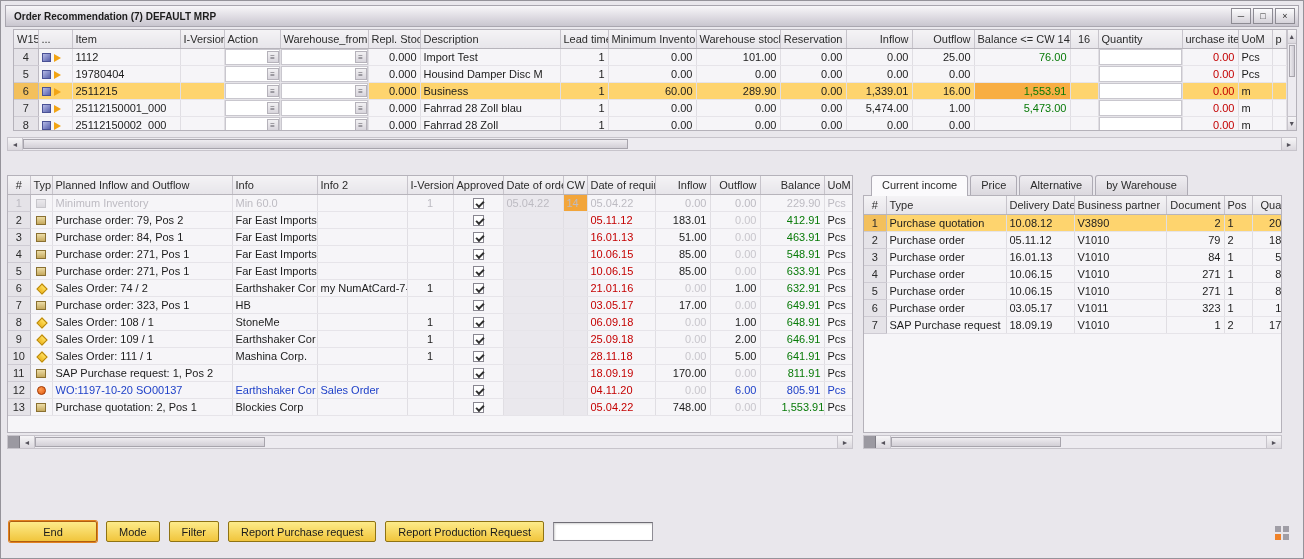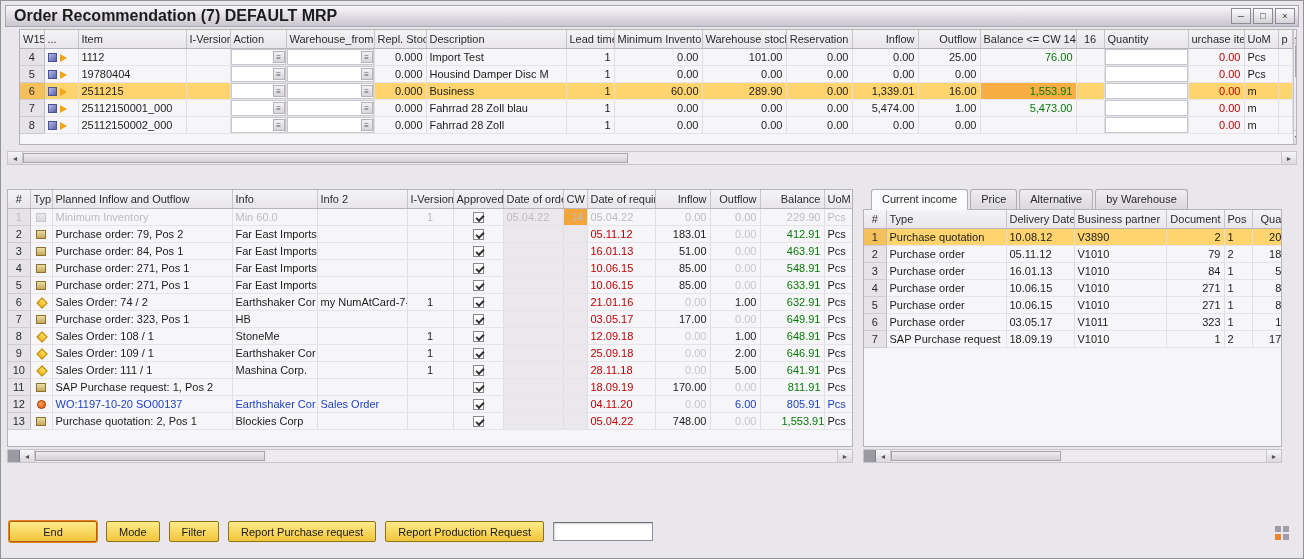--- a/index.html
+++ b/index.html
@@ -1,20 +1,20 @@
 <!DOCTYPE html>
 <html><head>
 <meta charset="utf-8">
 <style>
   *{box-sizing:border-box;}
   html,body{margin:0;padding:0;}
   body{font-family:"Liberation Sans",sans-serif;font-size:11px;color:#1c1c1c;background:#ffffff;width:1304px;height:559px;overflow:hidden;}
   .frame{width:1304px;height:559px;border:1px solid #95939a;background:#e9e7ec;padding:4px;position:relative;}
   .titlebar{height:22px;background:linear-gradient(#f8f7f9 0%,#dedbe2 55%,#c9c6cf 100%);border:1px solid #a9a6af;display:flex;align-items:center;padding:0 3px 0 8px;}
-  .titlebar .title{flex:1;font-weight:bold;font-size:16px;}
+  .titlebar .title{flex:1;font-weight:bold;font-size:10px;}
   .winbtn{width:20px;height:16px;margin-left:2px;border:1px solid #8d8b93;background:linear-gradient(#fcfcfd,#d5d2d9);display:flex;align-items:center;justify-content:center;font-size:9px;line-height:9px;color:#2f2f2f;}
   .sectionlabel{font-weight:bold;margin:8px 0 5px 4px;height:13px;}
 
   table{border-collapse:collapse;table-layout:fixed;background:#f6f5f8;}
   th,td{height:17px;padding:0 3px;overflow:hidden;white-space:nowrap;text-align:left;font-weight:normal;border-right:1px solid #e0dee3;border-bottom:1px solid #e6e4e9;}
   thead th{height:18px;background:linear-gradient(#f4f3f5,#e7e5ea);border-right:1px solid #c7c4cb;border-bottom:1px solid #b7b4bb;color:#2b2b2b;}
   .c{text-align:center;} .r{text-align:right;} .l{text-align:left;}
   td.rowhead{background:#e5e3e8;border-right:1px solid #bdbac2;border-bottom:1px solid #cecbd3;text-align:center;color:#2b2b2b;}
   tr.sel td{background:#fed46e;}
   tr.sel td.rowhead{background:#f3c05c;}
@@ -24,23 +24,23 @@
   .dd{position:absolute;right:1px;top:2px;width:12px;height:12px;font-size:8px;line-height:11px;text-align:center;color:#5a5860;background:linear-gradient(#f2f1f3,#d8d5dc);border:1px solid #b5b2ba;}
   td.balg{color:#077a07;}
   td.qred{color:#c40000;}
   td.colgray{background:#eae8ed;}
   td.dreq{color:#c40000;}
   td.balv{color:#077a07;padding-left:21px;}
   td.mutednum{color:#c8c6cc !important;}
   tr.tone-link td.doccell,tr.tone-link td.infcell,tr.tone-link td.numv,tr.tone-link td.balv,tr.tone-link td.uomv{color:#1f41c8;}
   tr.tone-disabled td{color:#bdbbc2 !important;}
   tr.tone-disabled .ticon{opacity:.45;}
-  td.cwhl{background:#f2a53a !important;color:#ffffff !important;text-align:right;}
-
-  .topgrid{position:relative;margin:2px 2px 0 14px;border:1px solid #b5b2ba;background:#f6f5f8;height:116px;display:flex;align-items:stretch;overflow:hidden;}
+  td.cwhl{background:#f2a53a !important;color:#ffffff !important;text-align:left;}
+
+  .topgrid{position:relative;margin:2px 2px 0 8px;border:1px solid #b5b2ba;background:#f6f5f8;height:102px;display:flex;align-items:stretch;overflow:hidden;}
   .topgrid table{flex:0 0 auto;align-self:flex-start;}
   .vscroll{margin-left:auto;width:15px;background:#edebf0;border-left:1px solid #c7c4cb;display:flex;flex-direction:column;}
   .vbtn{height:14px;display:flex;align-items:center;justify-content:center;font-size:7px;color:#55525b;background:linear-gradient(#f6f5f7,#dbd8de);border-bottom:1px solid #c7c4cb;}
   .vbtn.b{border-top:1px solid #c7c4cb;border-bottom:none;}
   .vthumb{height:32px;background:linear-gradient(90deg,#eceaee,#cfccd4);border:1px solid #a7a4ac;margin:1px;}
   .vtrack{flex:1;}
 
   .hscroll{height:14px;background:#edebf0;border:1px solid #c7c4cb;display:flex;align-items:stretch;}
   .hscroll.top{margin:6px 2px 0 2px;}
   .hs-block{width:12px;background:#9b99a1;border-right:1px solid #7f7d85;}
@@ -454,21 +454,21 @@
               <tr class="tone-normal">
                 <td class="rowhead">8</td>
                 <td class="c"><span class="ticon sales-order"></span></td>
                 <td class="l doccell">Sales Order: 108 / 1</td>
                 <td class="l infcell">StoneMe</td>
                 <td class="l infcell"></td>
                 <td class="c">1</td>
                 <td class="c"><span class="chk on"></span></td>
                 <td class="l colgray"></td>
                 <td class="c colgray"></td>
-                <td class="l dreq">12.09.18</td>
+                <td class="l dreq">06.09.18</td>
                 <td class="r numv mutednum">0.00</td>
                 <td class="r numv">1.00</td>
                 <td class="r balv">648.91</td>
                 <td class="l uomv">Pcs</td>
               </tr>
               <tr class="tone-normal">
                 <td class="rowhead">9</td>
                 <td class="c"><span class="ticon sales-order"></span></td>
                 <td class="l doccell">Sales Order: 109 / 1</td>
                 <td class="l infcell">Earthshaker Cor</td>

